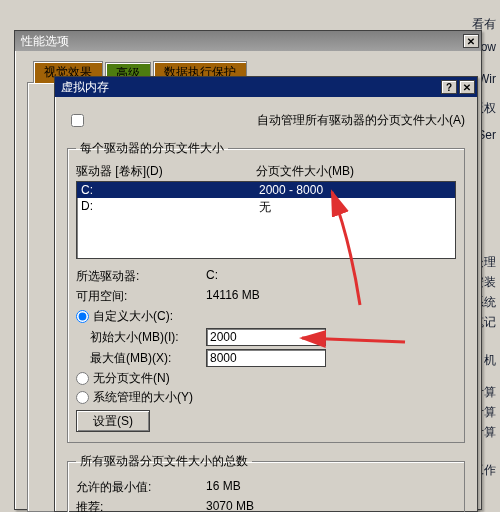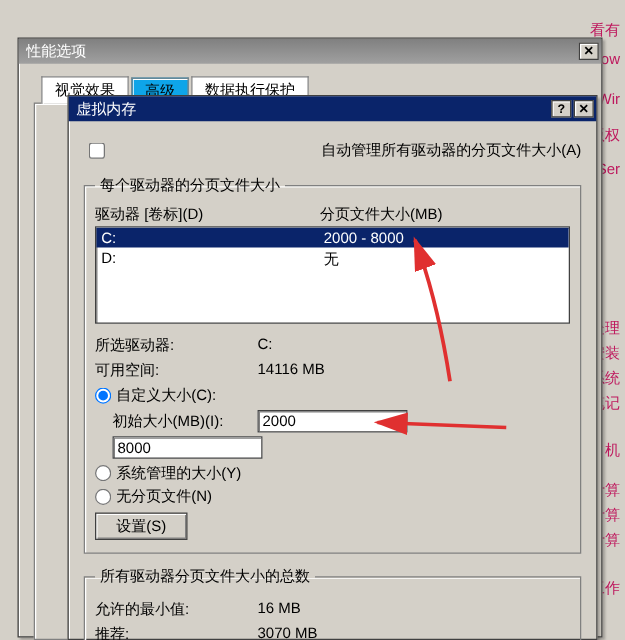--- a/index.html
+++ b/index.html
@@ -40,27 +40,27 @@
     color: #000; cursor: pointer;
     margin-left: 2px;
   }
   .qbtn { font-weight: bold; }
   .body { padding: 10px 12px; }
   .tabs { display:flex; gap:0; margin-bottom:-1px; padding-left:6px; position:relative; }
   .tab {
     padding: 2px 10px;
     border: 1px solid #808080;
     border-bottom: none;
-    background: #ffffff;
+    background: #a16207;
     font-size: 12px;
     box-shadow: inset 1px 1px 0 #fff;
     margin-right: 2px;
     cursor: pointer;
   }
-  .tab.active { position:relative; top:1px; background:#0ea5e9;text-decoration:underline; }
+  .tab.active { position:relative; top:1px; background:#4d7c0f;text-decoration:underline; }
   .panel {
     border: 1px solid #808080;
     box-shadow: inset 1px 1px 0 #fff;
     background: #d4d0c8;
     padding: 10px;
   }
   .chk { display:flex; align-items:center; gap:6px; margin: 4px 0 10px; justify-content: space-between; }
   .chk input { width:13px; height:13px; }
   fieldset {
     border: 1px solid #808080;
@@ -97,21 +97,21 @@
     height:22px;
     padding: 1px 16px;
     border: 1px solid #404040;
     box-shadow: inset 1px 1px 0 #fff, inset -1px -1px 0 #808080;
     background:#d4d0c8;
     font-family:inherit; font-size:12px;
     cursor:pointer;
   }
   .setbtn-row { display:flex; justify-content:flex-start; margin-top:4px; }
   
-  .bgtxt { position:absolute; right:4px; color:#be185d; font-size:12px; }
+  .bgtxt { position:absolute; right:4px; color:#0f172a; font-size:12px; }
   
   .arrow { position:absolute; pointer-events:none; }
 </style>
 </head>
 <body>
 
 <div class="bgtxt" style="top:16px">看有</div>
 <div class="bgtxt" style="top:40px">low</div>
 <div class="bgtxt" style="top:72px">Wir</div>
 <div class="bgtxt" style="top:100px">版权</div>
@@ -182,30 +182,31 @@
 
       <label class="radio">
         <input type="radio" name="sz" checked="" style="">
         <span>自定义大小(C):</span>
       </label>
       <div class="inl">
         <span class="k">初始大小(MB)(I):</span>
         <input class="txt" value="2000" style="">
       </div>
       <div class="inl">
+        <span class="k">最大值(MB)(X):</span>
         <input class="txt" value="8000" style="">
       </div>
 
+      <label class="radio">
+        <input type="radio" name="sz" style="">
+        <span>无分页文件(N)</span>
+      </label>
       <label class="radio">
         <input type="radio" name="sz" style="">
         <span>系统管理的大小(Y)</span>
-      </label>
-      <label class="radio">
-        <input type="radio" name="sz" style="">
-        <span>无分页文件(N)</span>
       </label>
       <div class="setbtn-row">
         <button class="btn">设置(S)</button>
       </div>
     </fieldset>
 
     <fieldset>
       <legend>所有驱动器分页文件大小的总数</legend>
       <div class="kv">
           <span class="k">允许的最小值:</span>

